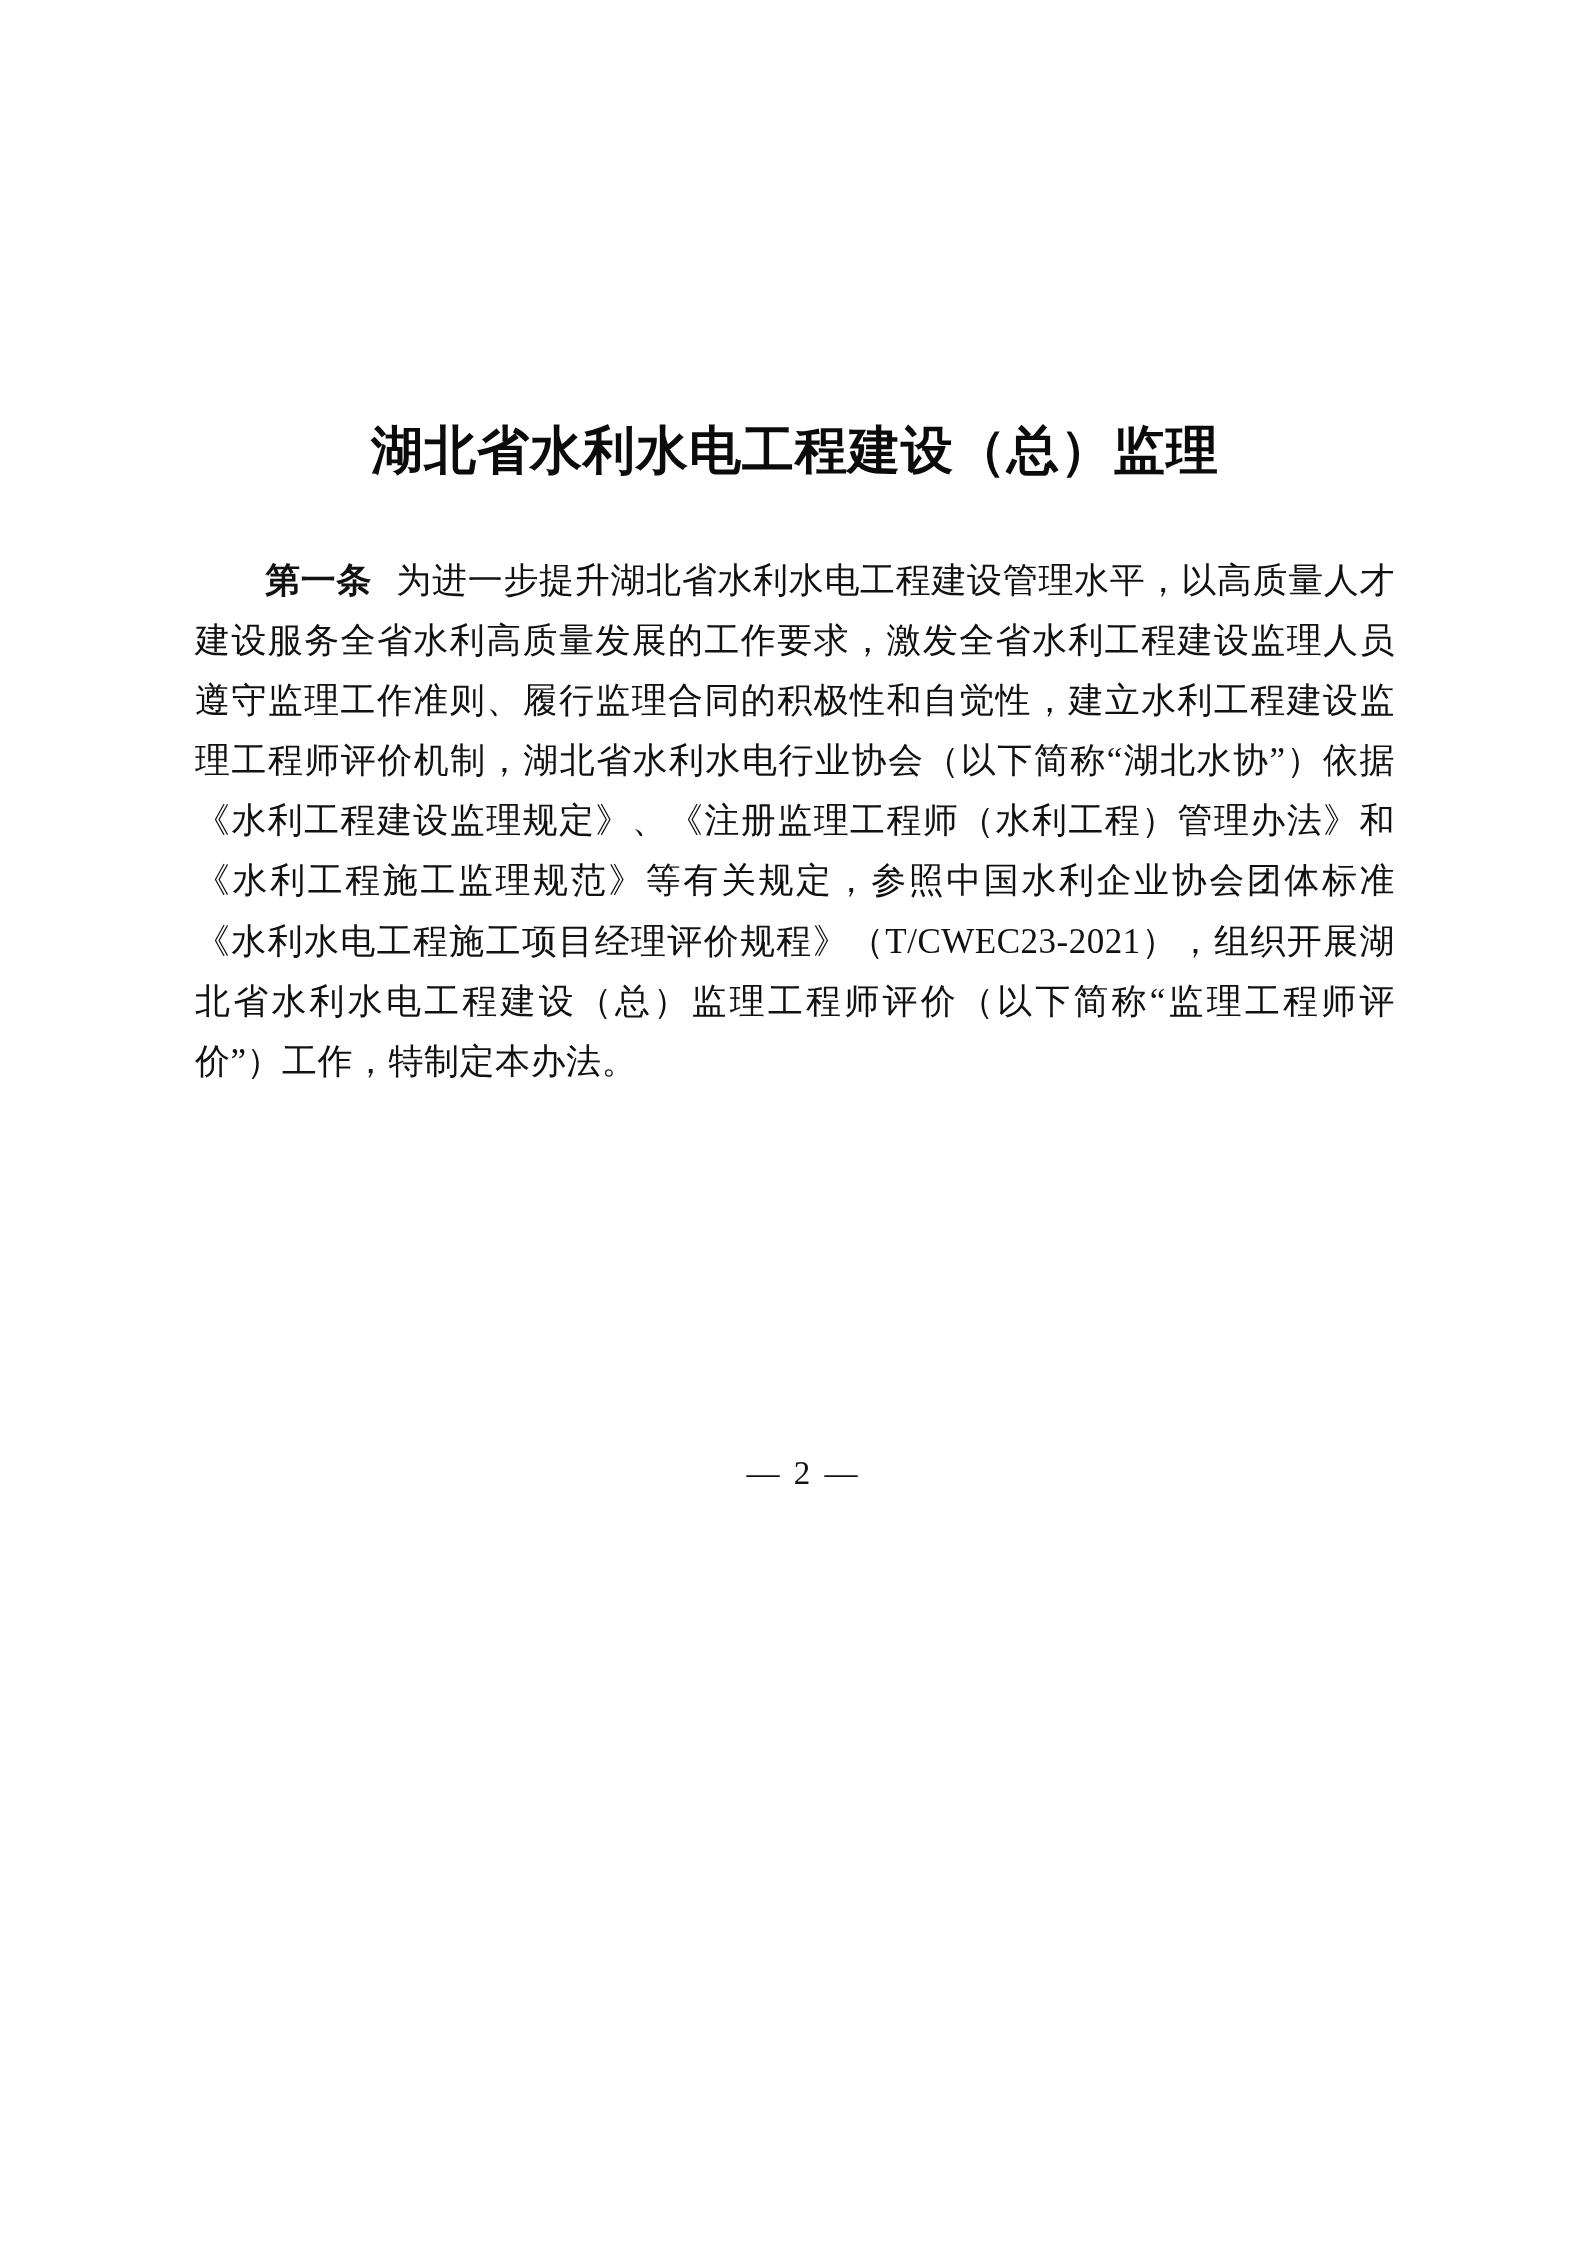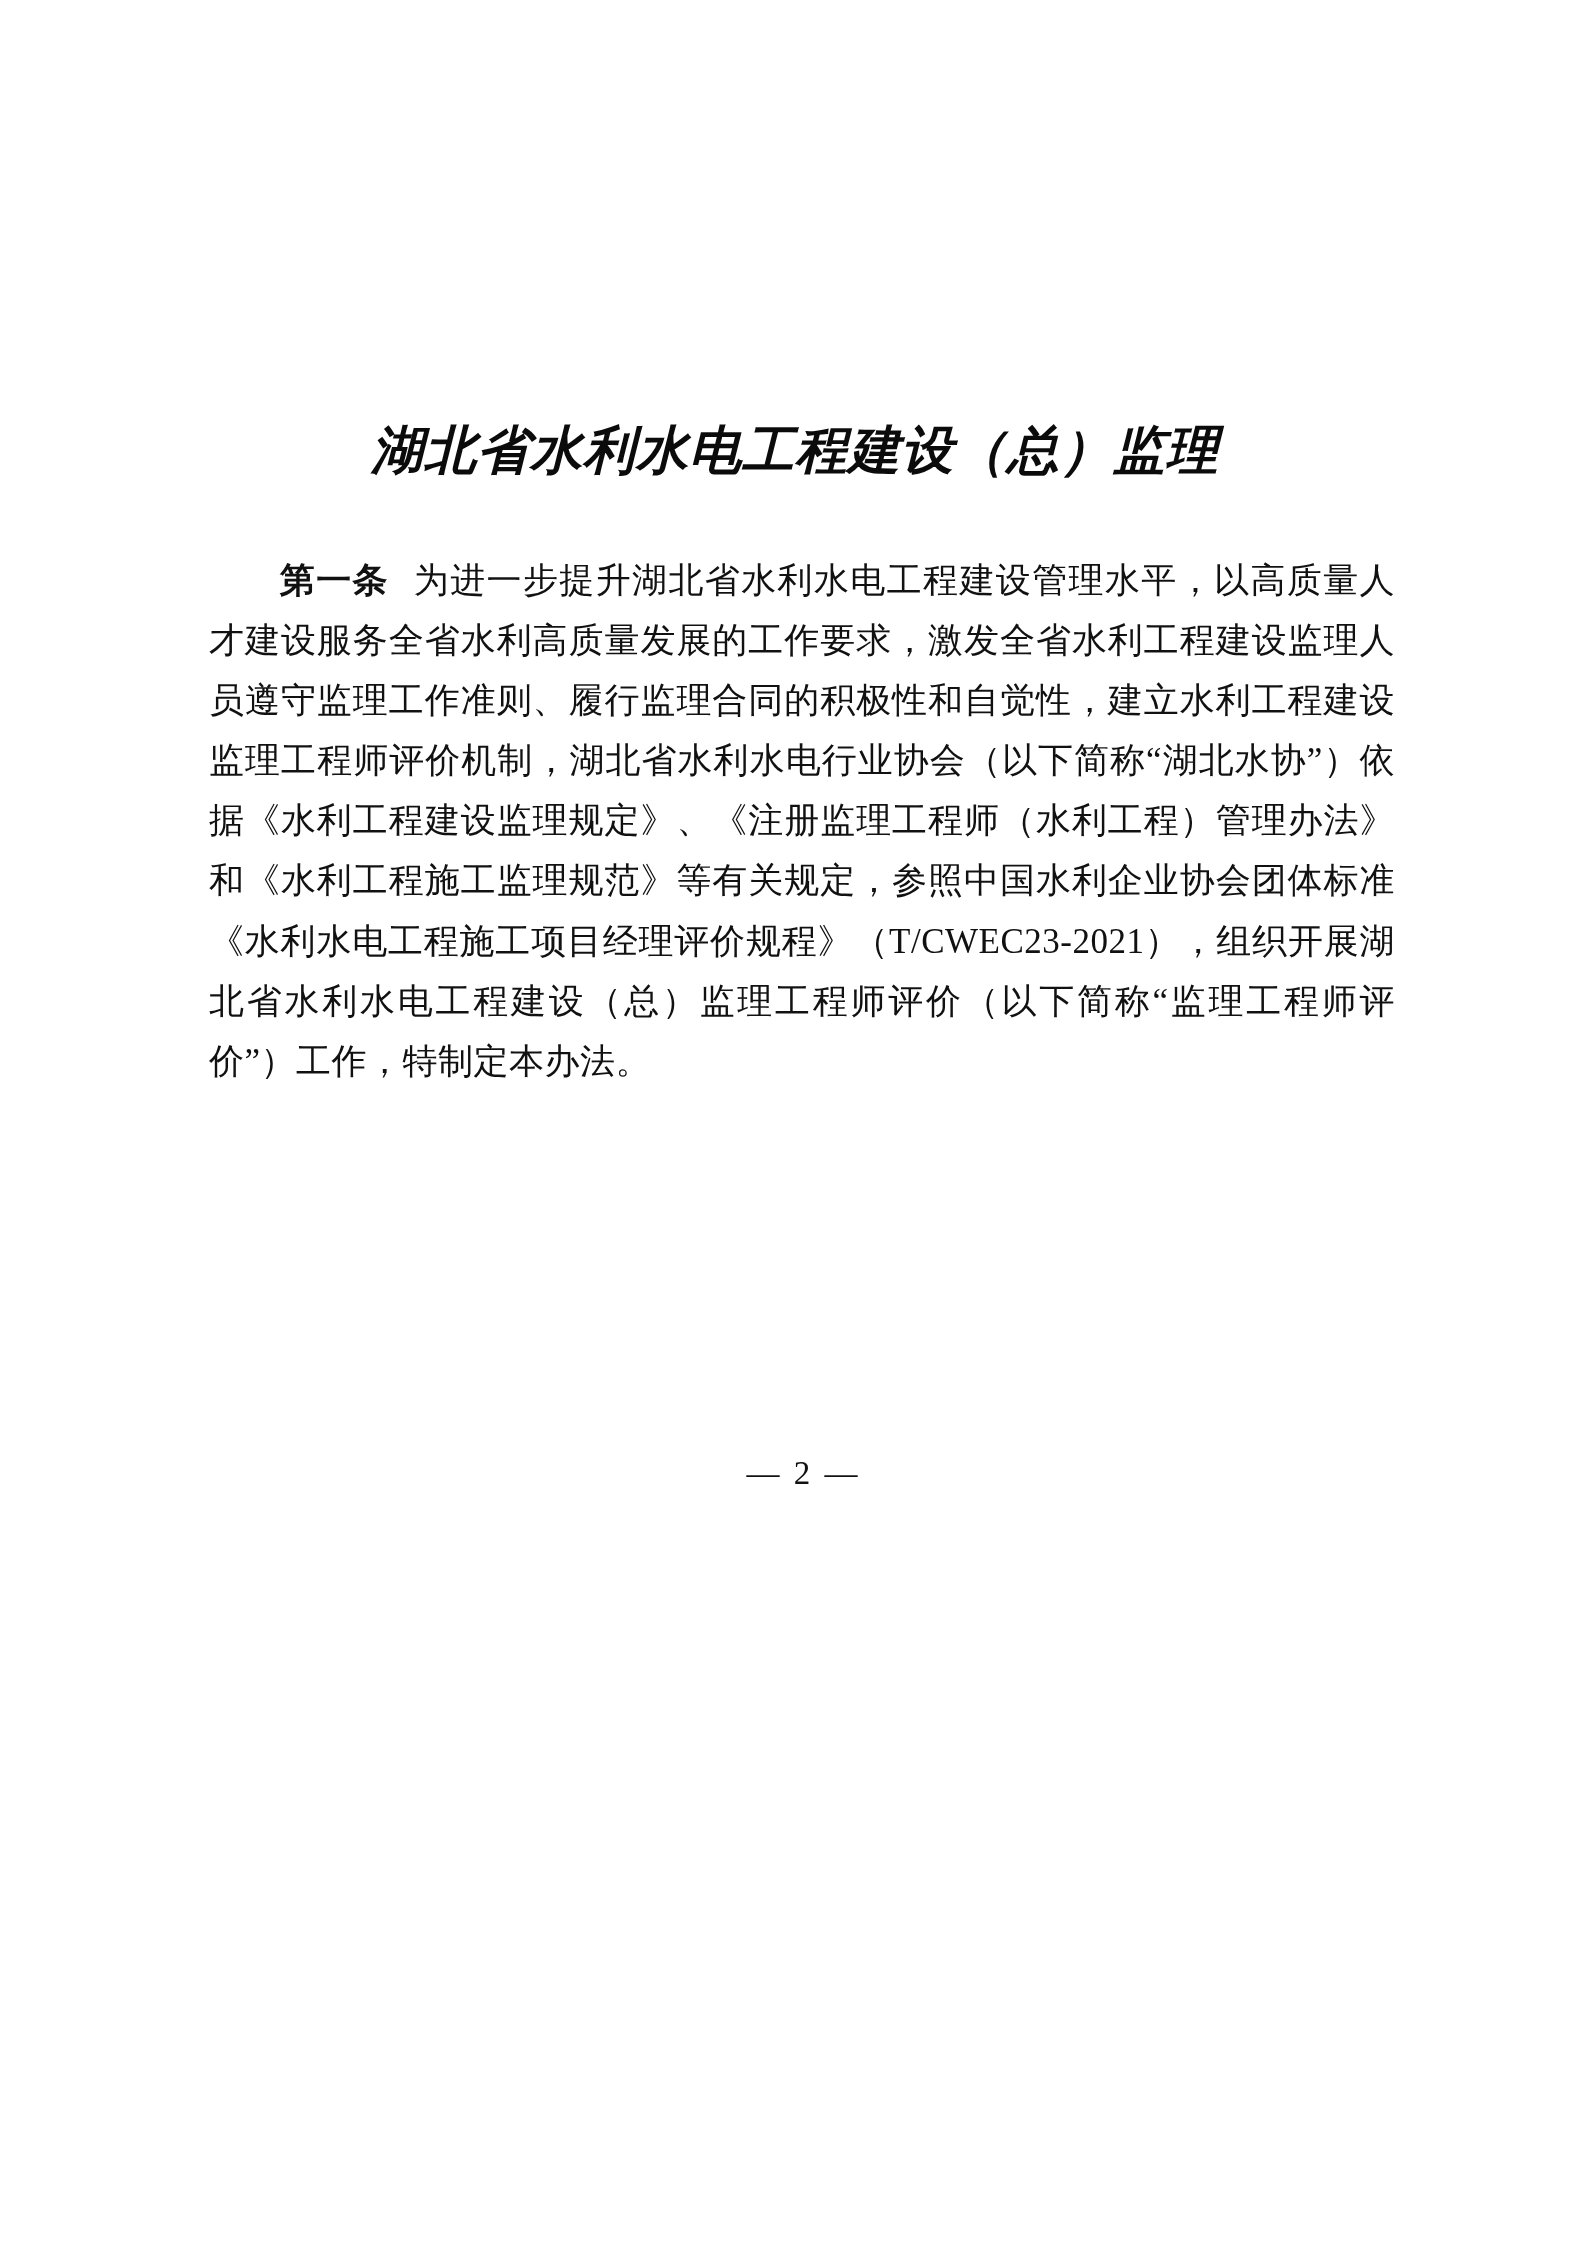--- a/index.html
+++ b/index.html
@@ -32,41 +32,39 @@
   .doc-title {
     margin: 0;
     padding-top: 418px;
     text-align: center;
     font-size: 52px;
     font-weight: bold;
     line-height: 1.28;
     letter-spacing: 1px;
     color: #0b0b0b;
     font-family: "Liberation Serif", "DejaVu Serif", serif;
-    font-style: italic;
   }
   .doc-title .line2 {
     display: block;
   }
   .chapter-heading {
     margin: 0;
     padding-top: 78px;
     text-align: center;
     font-size: 35px;
     font-weight: bold;
     letter-spacing: 2px;
     color: #0b0b0b;
   }
   .chapter-heading .gap {
     display: inline-block;
     width: 34px;
   }
   .body-block {
     padding-top: 66px;
-    margin-left: 14px;
   }
   p.para {
     margin: 0 0 0 0;
     font-size: 35px;
     line-height: 1.72;
     text-align: justify;
     text-align-last: left;
     text-justify: inter-ideograph;
     letter-spacing: 0.5px;
     color: #111111;

